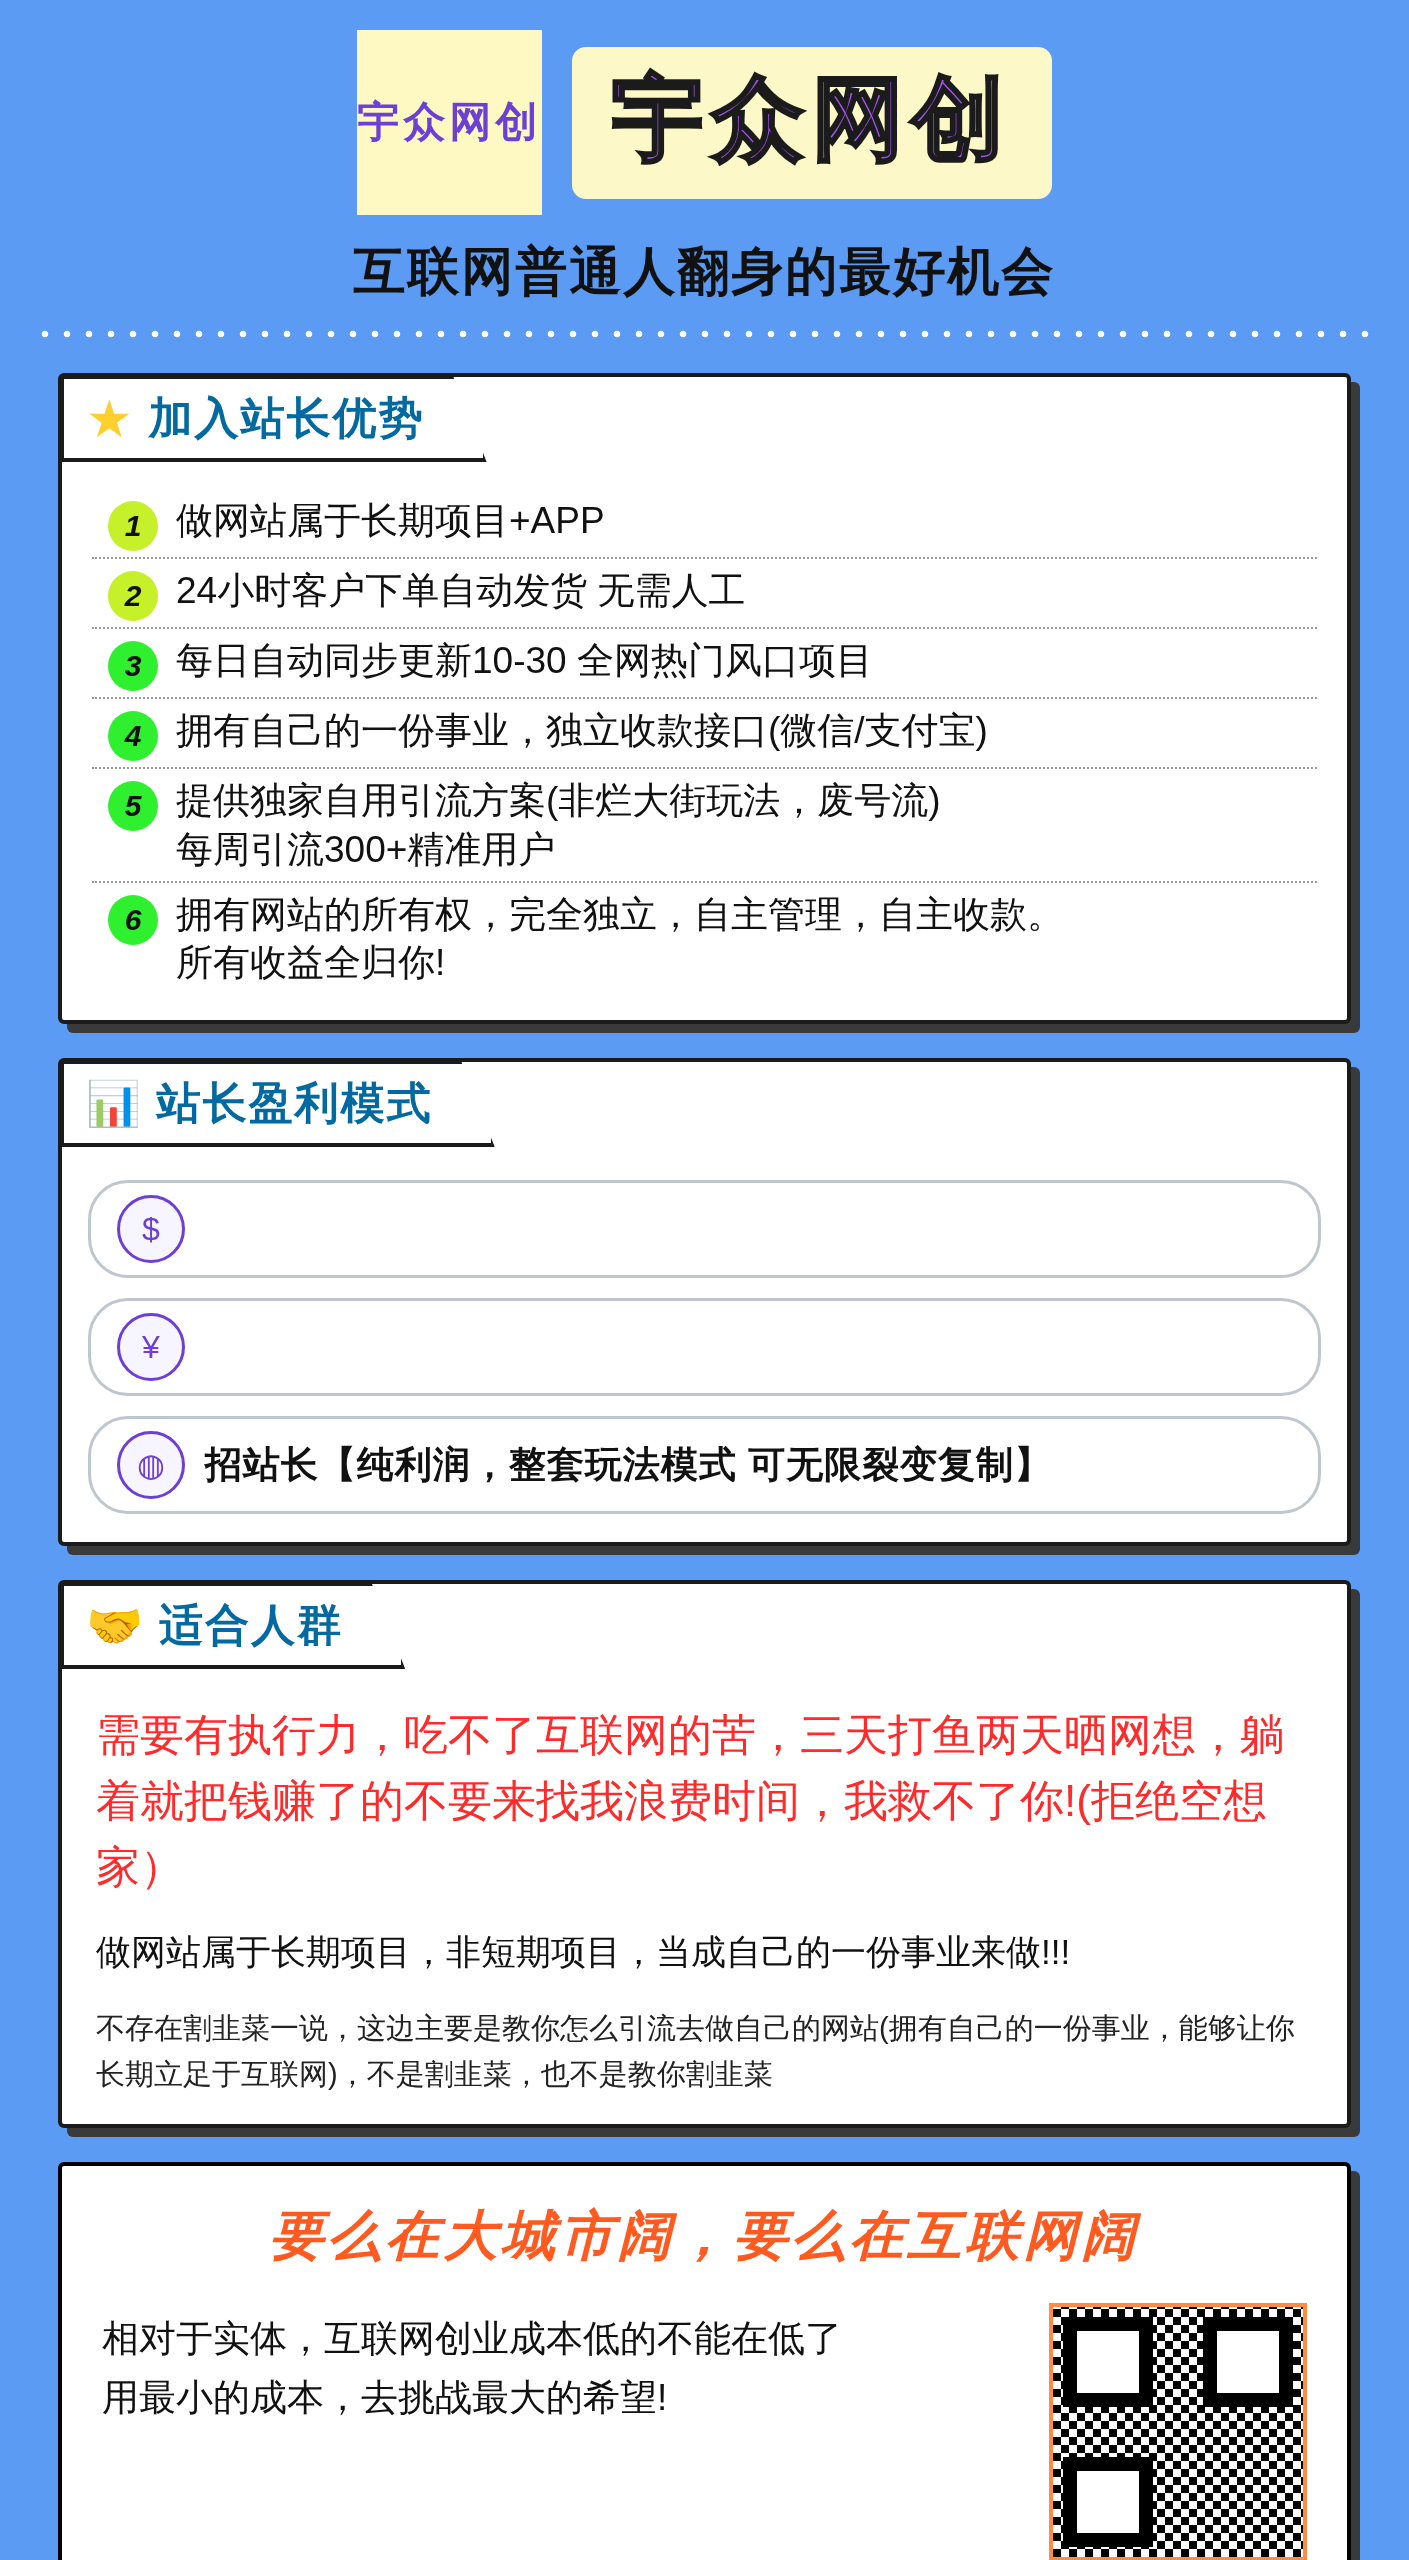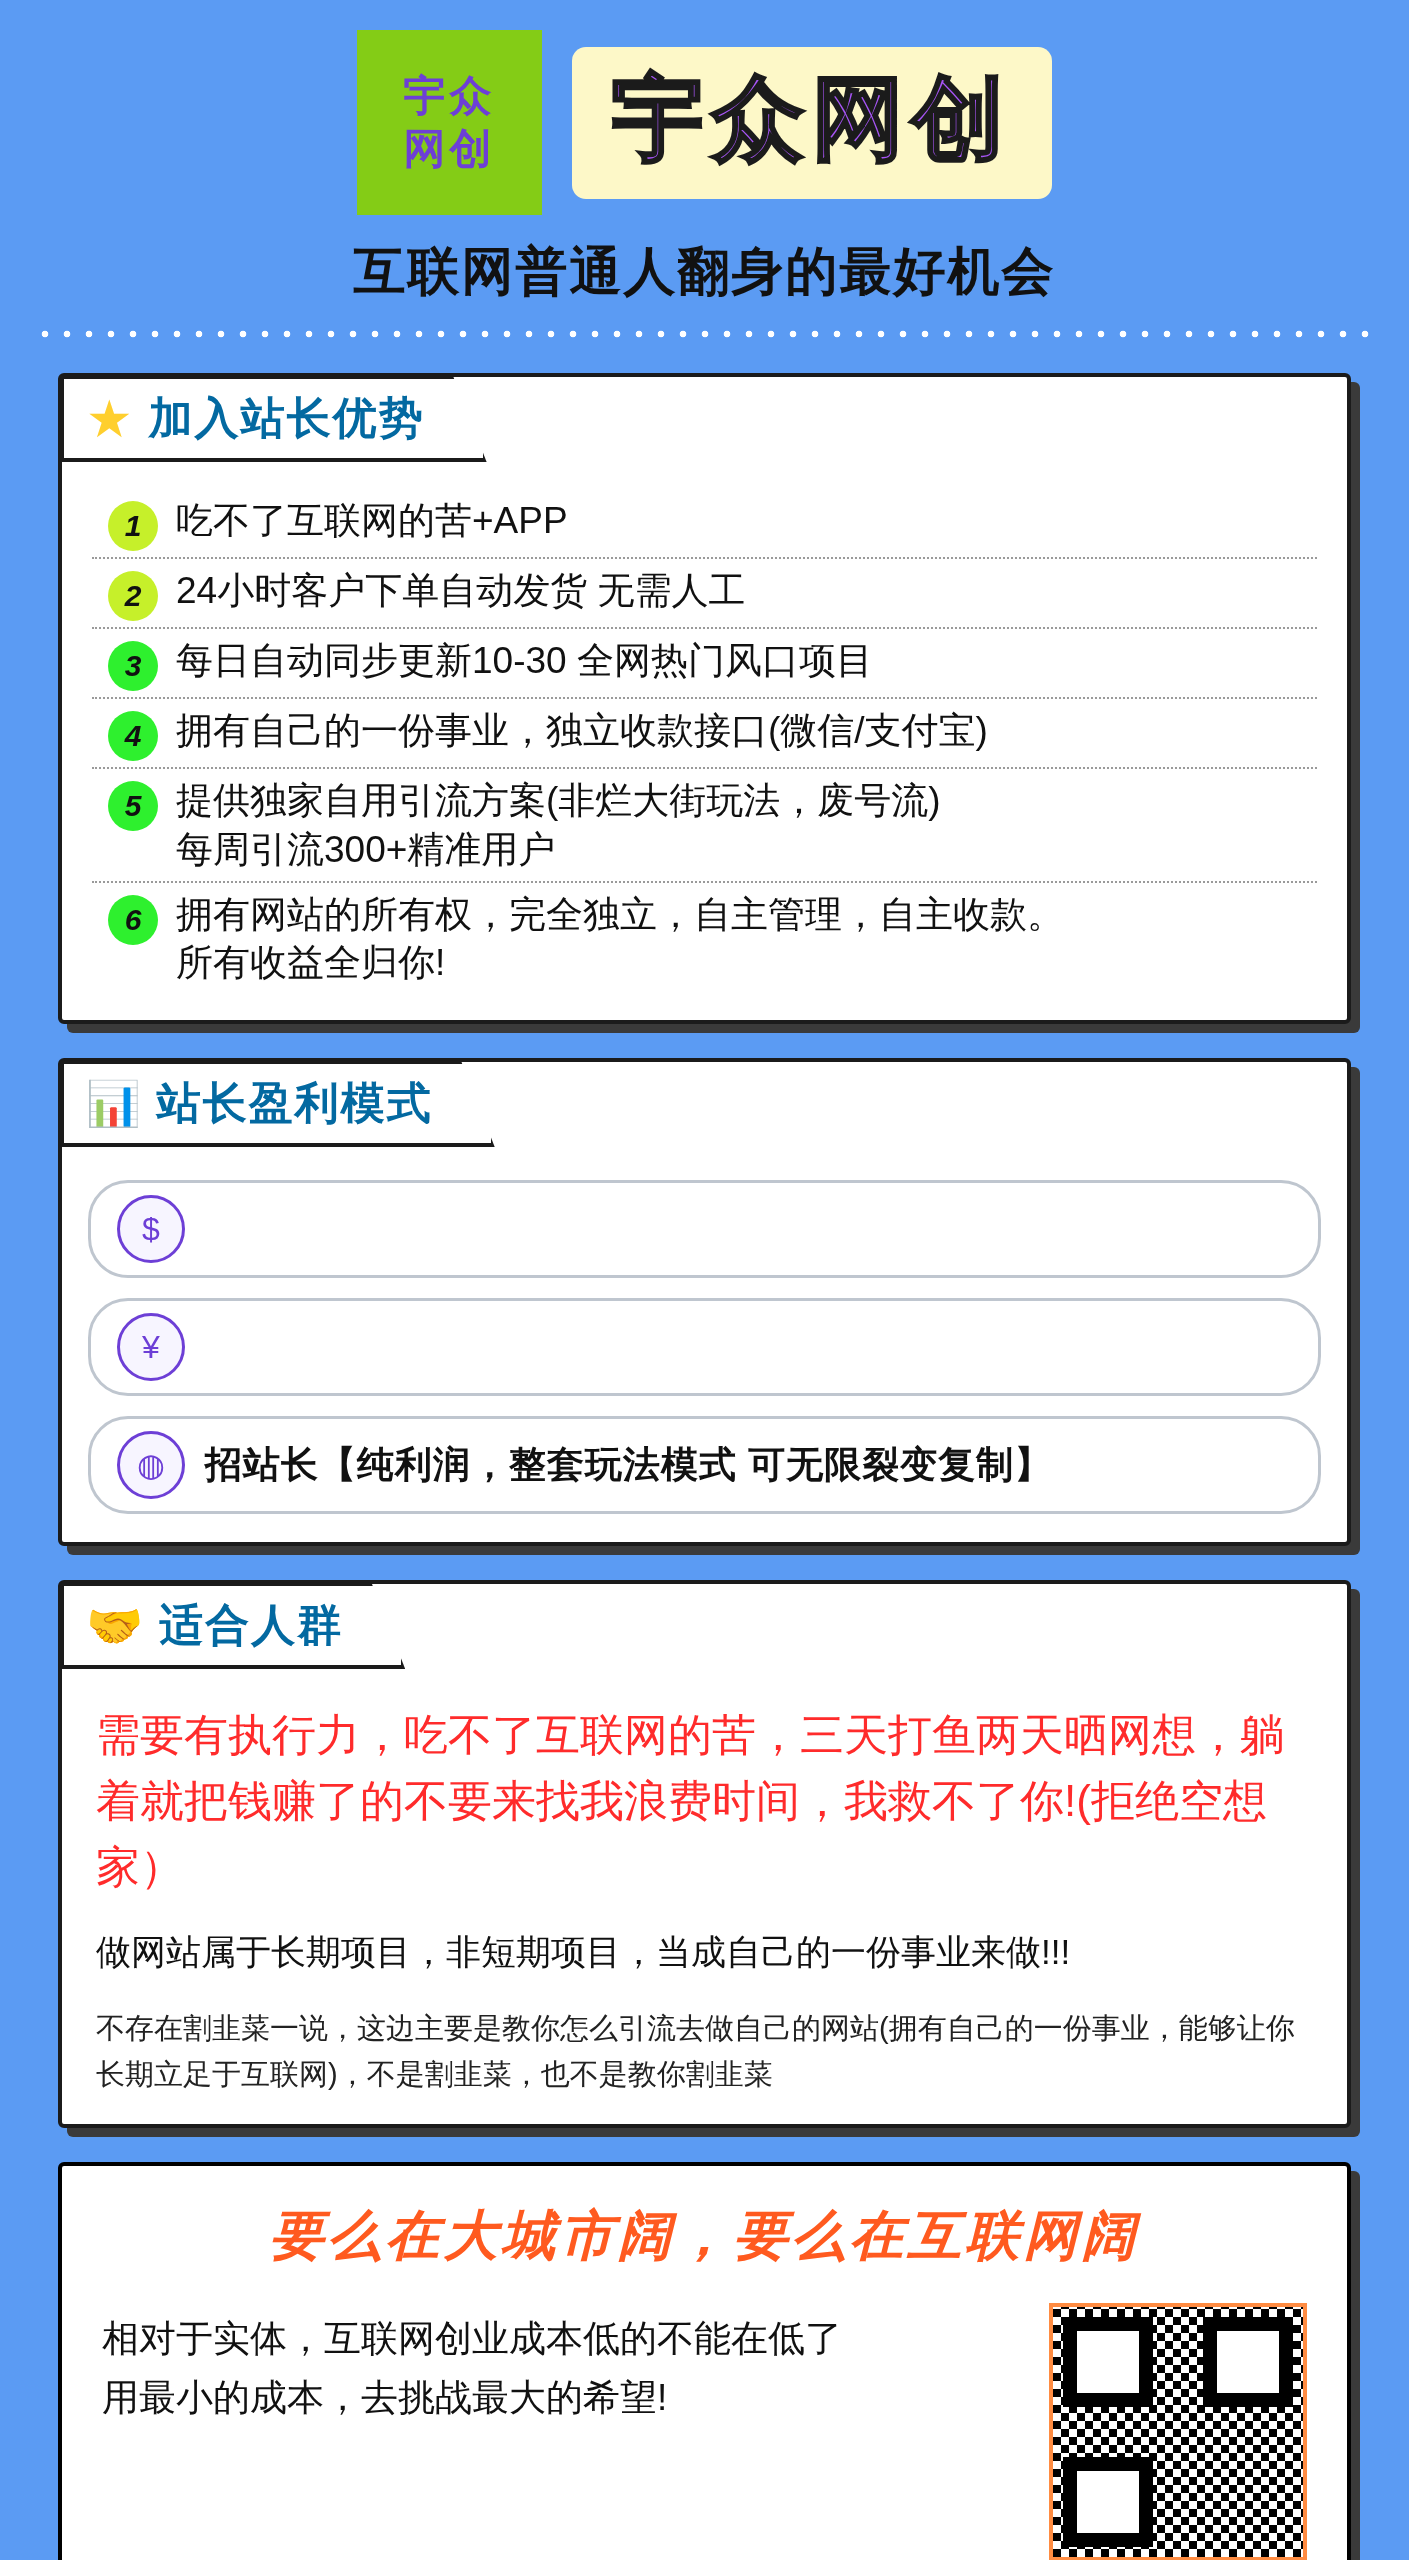--- a/index.html
+++ b/index.html
@@ -22,23 +22,23 @@
   .logo-row {
     display: flex;
     align-items: center;
     justify-content: center;
     gap: 30px;
     margin-top: 10px;
   }
   .logo-box {
     width: 185px;
     height: 185px;
-    background: #84cc16;
-    display: flex;
-    flex-direction: column;
+    background: #fef9c3;
+    display: flex;
+    flex-direction: row;
     align-items: center;
     justify-content: center;
     line-height: 1.25;
   }
   .logo-box span {
     font-size: 42px;
     font-weight: bold;
     color: #6d3fd6;
     letter-spacing: 4px;
   }
@@ -284,21 +284,21 @@
 </div>
 
 <div class="card">
   <div class="card-tab">
     <span class="star-icon">★</span>
     <span class="tab-label">加入站长优势</span>
   </div>
   <div class="adv-body">
     <div class="adv-item">
       <div class="num-badge">1</div>
-      <div class="adv-text">吃不了互联网的苦+APP</div>
+      <div class="adv-text">做网站属于长期项目+APP</div>
     </div>
     <div class="adv-item">
       <div class="num-badge">2</div>
       <div class="adv-text">24小时客户下单自动发货 无需人工</div>
     </div>
     <div class="adv-item">
       <div class="num-badge green">3</div>
       <div class="adv-text">每日自动同步更新10-30 全网热门风口项目</div>
     </div>
     <div class="adv-item">

